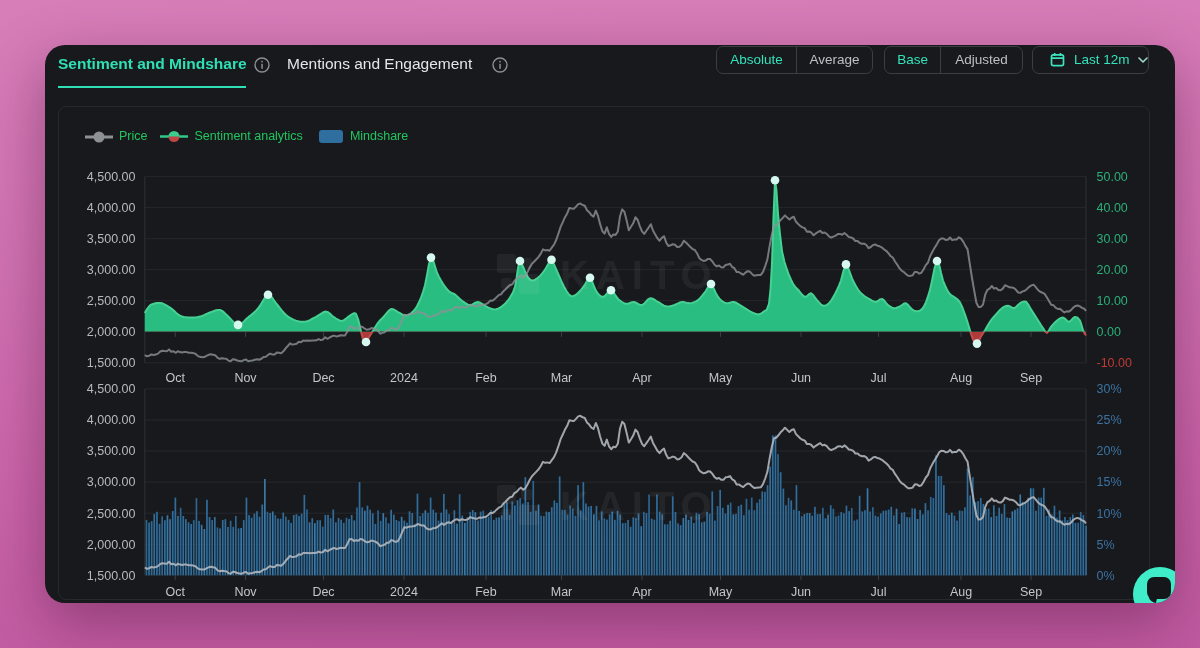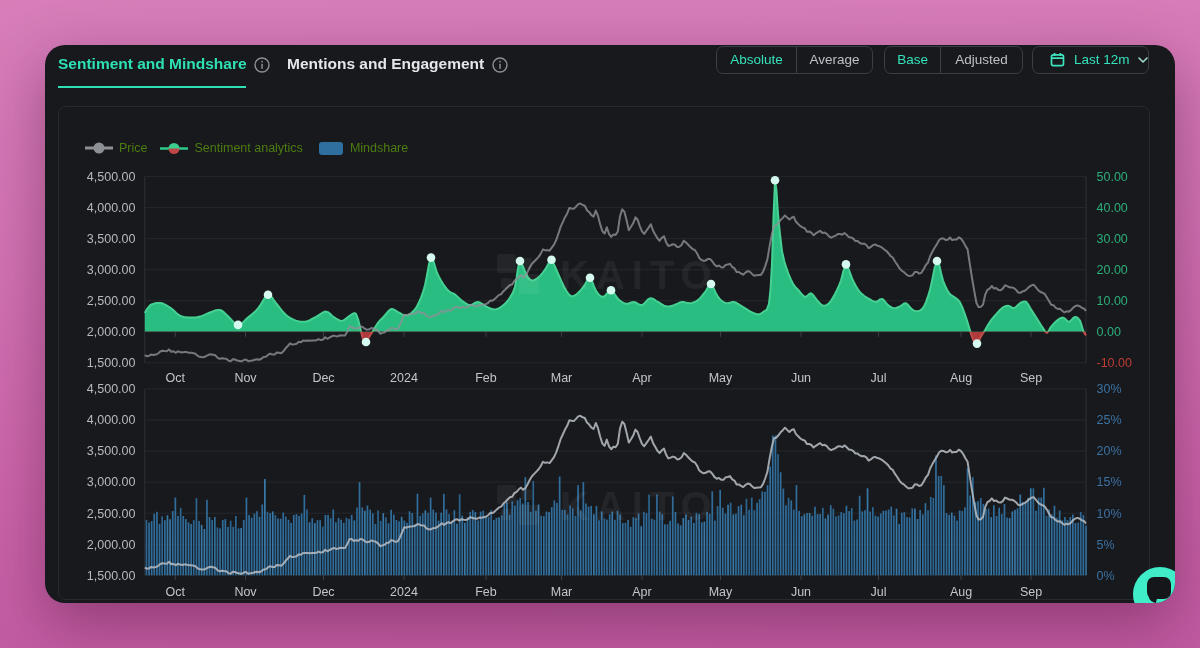--- a/index.html
+++ b/index.html
@@ -1,26 +1,26 @@
 <!DOCTYPE html>
 <html><head><meta charset="utf-8"><style>
 *{margin:0;padding:0;box-sizing:border-box}
 html,body{width:1200px;height:648px;overflow:hidden}
 body{font-family:"Liberation Sans",sans-serif;background:linear-gradient(178deg,#d77eb9 0%,#d172b2 40%,#ca64a9 72%,#c05aa1 100%)}
 .card{position:absolute;left:45px;top:45px;width:1130px;height:558px;background:#17191d;border-radius:20px;overflow:hidden;box-shadow:0 20px 60px rgba(80,20,60,.45)}
 .tab1{position:absolute;left:13px;top:10px;font-size:15.5px;font-weight:bold;color:#2ee0b4}
-.tab2{position:absolute;left:242px;top:10px;font-size:15.5px;font-weight:bold;color:#e4e6e8}
+.tab2{position:absolute;left:242px;top:10px;font-size:15.5px;font-weight:normal;color:#e4e6e8}
 .underline{position:absolute;left:13px;top:41px;width:188px;height:2px;background:#2ee0b4}
 .panel{position:absolute;left:13px;top:61px;width:1092px;height:494px;border:1px solid #26292e;border-radius:8px}
 .btn-group{position:absolute;top:1px;height:28px;border:1px solid #3a3e45;border-radius:7px;display:flex;align-items:center;font-size:13.5px}
 .btn-group .cell{text-align:center;line-height:26px}
 .btn-group .sep{width:1px;height:28px;background:#3a3e45}
 .dd{white-space:nowrap;position:absolute;left:987px;top:0.5px;width:117px;height:28.5px;border:1px solid #3a3e45;border-radius:7px;display:flex;align-items:center;font-size:13.5px;font-weight:normal;color:#35e2bb}
 .teal{color:#35e2bb}.gray{color:#bdc0c4}
-.legend{position:absolute;left:40px;top:96px;display:flex;align-items:center;font-size:12.5px;color:#4d7c0f}
+.legend{position:absolute;left:40px;top:84px;display:flex;align-items:flex-end;font-size:12.5px;color:#22c55e}
 .chat{position:absolute;left:1088px;top:522px;width:54px;height:54px;border-radius:50%;background:#3fedc8}
 .chat .bub{position:absolute;left:14px;top:10px;width:24px;height:22px;border-radius:7px;background:#14161a}
 .chat .tail{position:absolute;left:15px;top:27px;width:9px;height:8px;background:#14161a;border-radius:0 0 0 7px;transform:rotate(14deg)}
 </style></head><body>
 <div class="card">
   <div class="tab1">Sentiment and Mindshare</div>
   <svg style="position:absolute;left:209px;top:12px" width="16" height="16" viewBox="0 0 16 16">
       <circle cx="8" cy="8" r="7" fill="none" stroke="#8b8f94" stroke-width="1.4"></circle>
       <rect x="7.3" y="6.8" width="1.5" height="5" fill="#8b8f94"></rect>
       <rect x="7.3" y="3.8" width="1.5" height="1.6" fill="#8b8f94"></rect>

